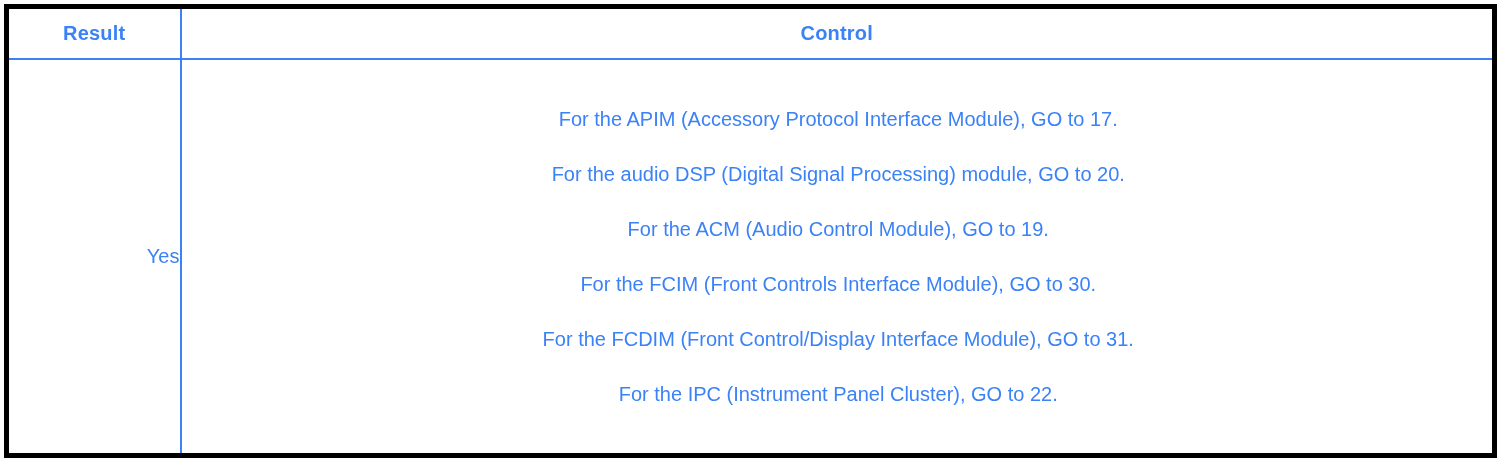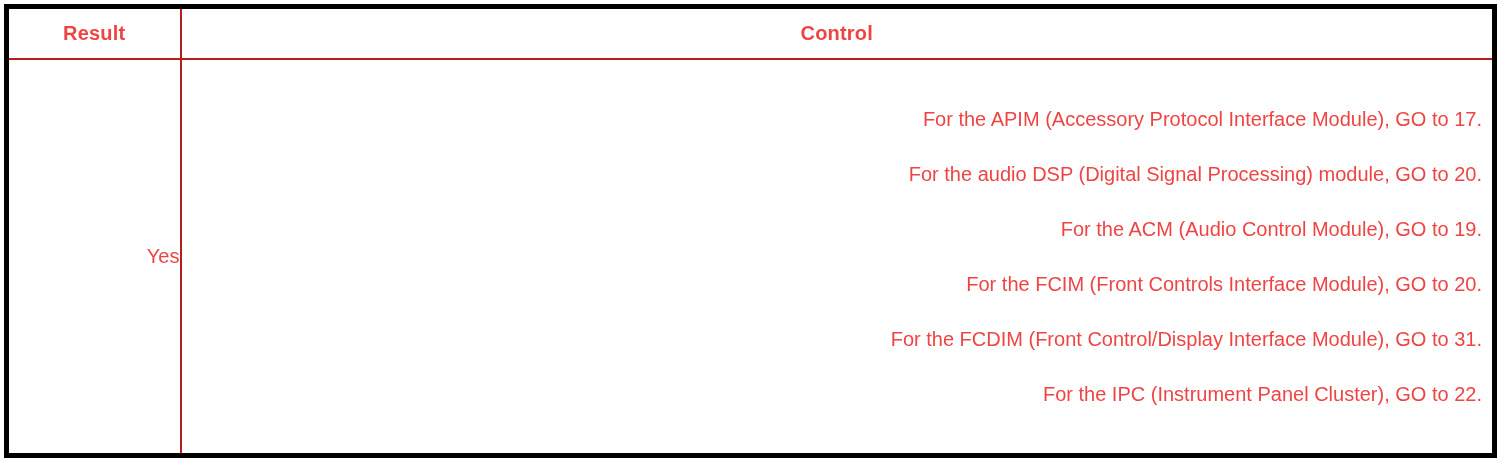--- a/index.html
+++ b/index.html
@@ -17,23 +17,23 @@
   }
   table.result-action {
     border-collapse: collapse;
     width: 1493px;
     height: 454px;
     table-layout: fixed;
     background: #ffffff;
   }
   table.result-action th,
   table.result-action td {
-    border: 2px solid #b91c1c;
+    border: 2px solid #3b82f6;
     font-size: 20px;
-    color: #ef4444;
+    color: #3b82f6;
     background: #ffffff;
   }
   
   table.result-action {
     border: 5px solid #000000;
   }
   col.col-result { width: 174px; }
   th.header-cell {
     height: 52px;
     font-weight: bold;
@@ -41,21 +41,21 @@
     vertical-align: middle;
     letter-spacing: 0.2px;
   }
   td.result-cell {
     vertical-align: middle;
     text-align: right;
     padding-left: 14px;
   }
   td.action-cell {
     vertical-align: middle;
-    text-align: right;
+    text-align: center;
     padding: 19px 10px 19px 13px;
   }
   td.action-cell p.action-line {
     line-height: 22px;
     margin: 0 0 33px 0;
     white-space: nowrap;
   }
   td.action-cell p.action-line:last-child {
     margin-bottom: 0;
   }
@@ -77,20 +77,20 @@
         <th class="header-cell">Control</th>
       </tr>
     </thead>
     <tbody>
       <tr class="row-yes">
         <td class="result-cell">Yes</td>
         <td class="action-cell">
           <p class="action-line">For the APIM (Accessory Protocol Interface Module), GO to 17.</p>
           <p class="action-line">For the audio DSP (Digital Signal Processing) module, GO to 20.</p>
           <p class="action-line">For the ACM (Audio Control Module), GO to 19.</p>
-          <p class="action-line">For the FCIM (Front Controls Interface Module), GO to 20.</p>
+          <p class="action-line">For the FCIM (Front Controls Interface Module), GO to 30.</p>
           <p class="action-line">For the FCDIM (Front Control/Display Interface Module), GO to 31.</p>
           <p class="action-line">For the IPC (Instrument Panel Cluster), GO to 22.</p>
         </td>
       </tr>
     </tbody>
   </table>
 </div>
 
 </body></html>

